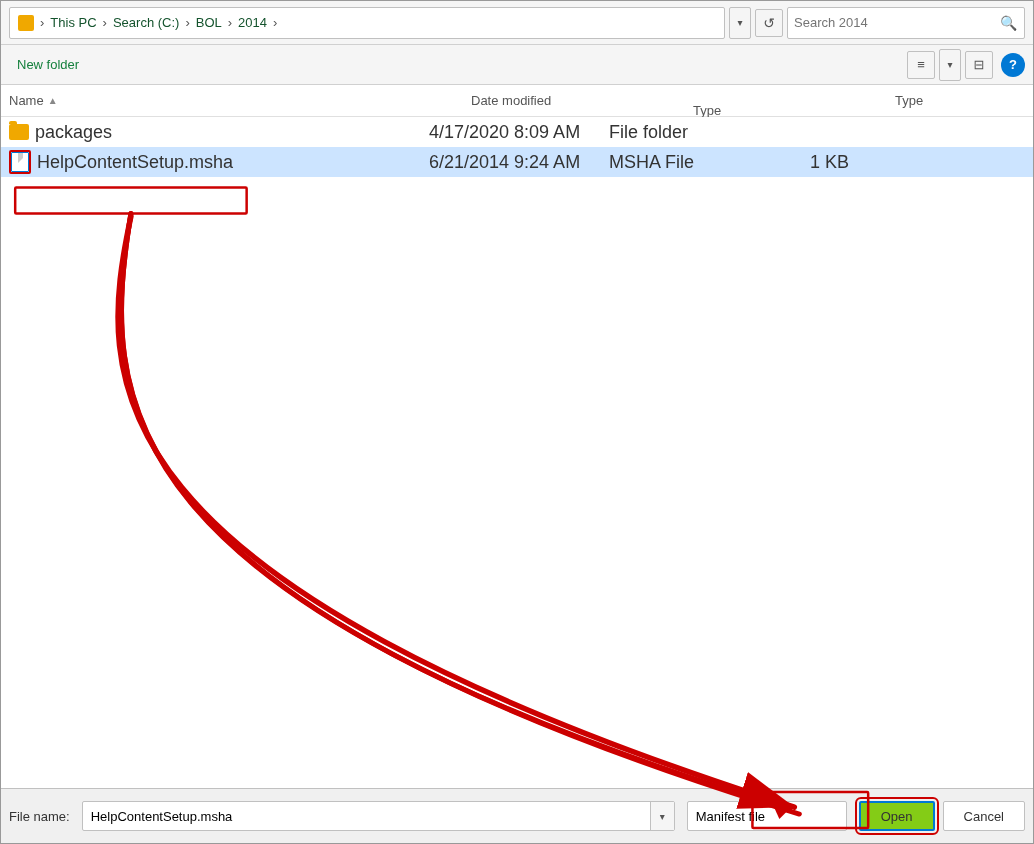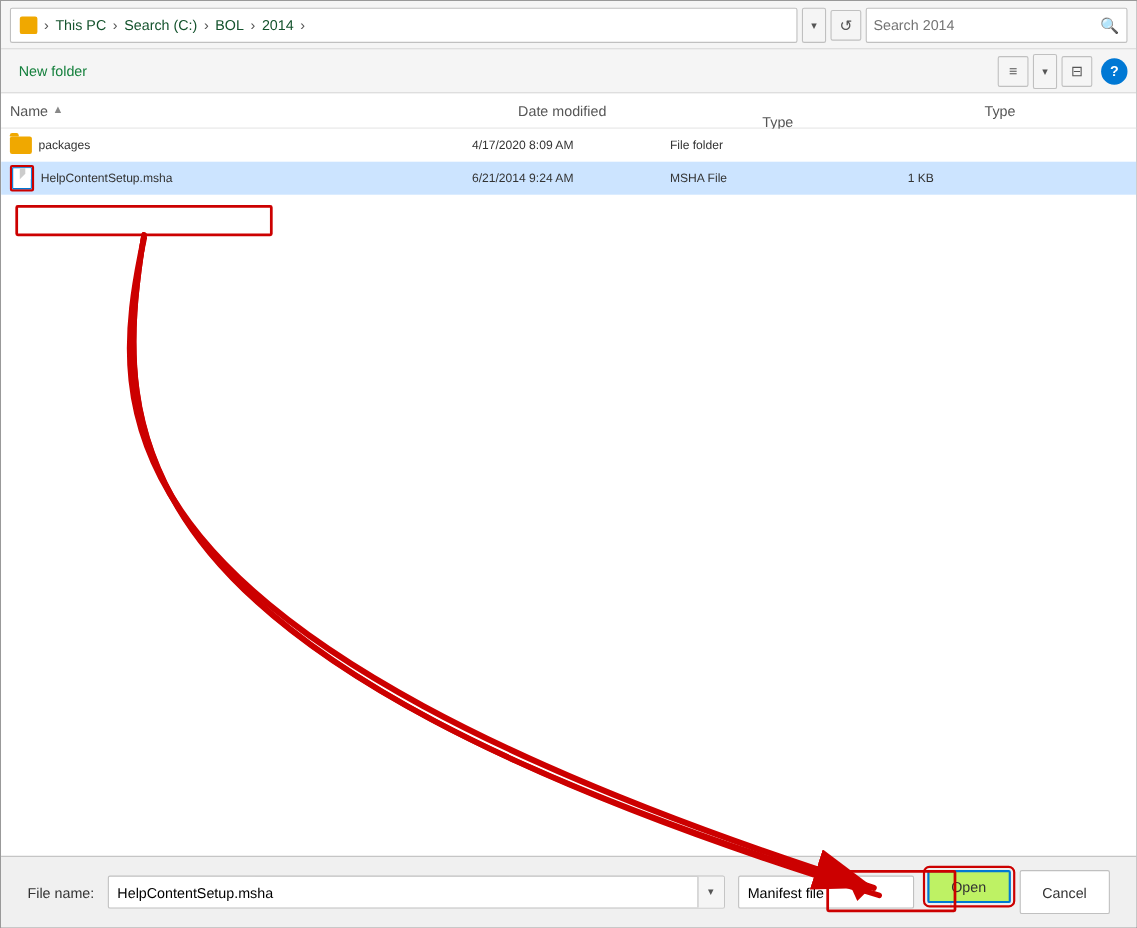--- a/index.html
+++ b/index.html
@@ -279,33 +279,33 @@
     .file-row.selected .file-doc-icon {
       border-color: #0078d4;
     }
 
     .selected-outline {
       border: 2px solid #cc0000;
       border-radius: 2px;
     }
 
     .file-cell {
-      font-size: 11px;
+      font-size: 18px;
       color: #333;
     }
 
     .file-cell.date { width: 180px; }
     .file-cell.type { width: 160px; }
     .file-cell.size { width: 80px; text-align: right; }
 
     
     .bottom-bar {
       background: #f0f0f0;
       border-top: 1px solid #c0c0c0;
-      padding: 12px 24px;
+      padding: 12px 8px;
       display: flex;
       align-items: center;
       gap: 12px;
     }
 
     .file-name-label {
       font-size: 13px;
       color: #333;
       white-space: nowrap;
     }
@@ -376,33 +376,33 @@
     }
 
     .action-buttons {
       display: flex;
       gap: 8px;
     }
 
     .open-btn {
       padding: 0 20px;
       height: 30px;
-      background: #bef264;
+      background: #84cc16;
       border: 2px solid #0078d4;
       border-radius: 2px;
       cursor: pointer;
       font-size: 13px;
       color: #333;
       outline: 2px solid #cc0000;
       outline-offset: 2px;
     }
 
     .cancel-btn {
       padding: 0 20px;
-      height: 40px;
+      height: 30px;
       background: #fff;
       border: 1px solid #c0c0c0;
       border-radius: 2px;
       cursor: pointer;
       font-size: 13px;
       color: #333;
     }
 
     
     .arrow-overlay {

